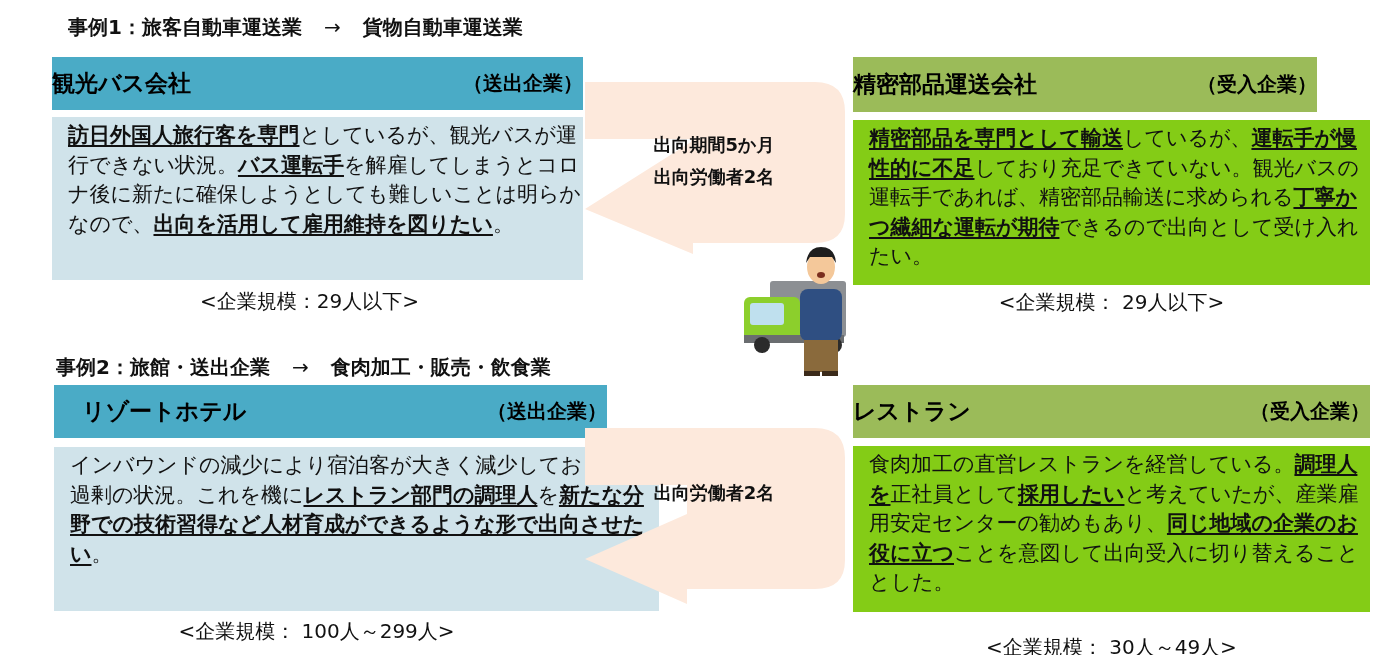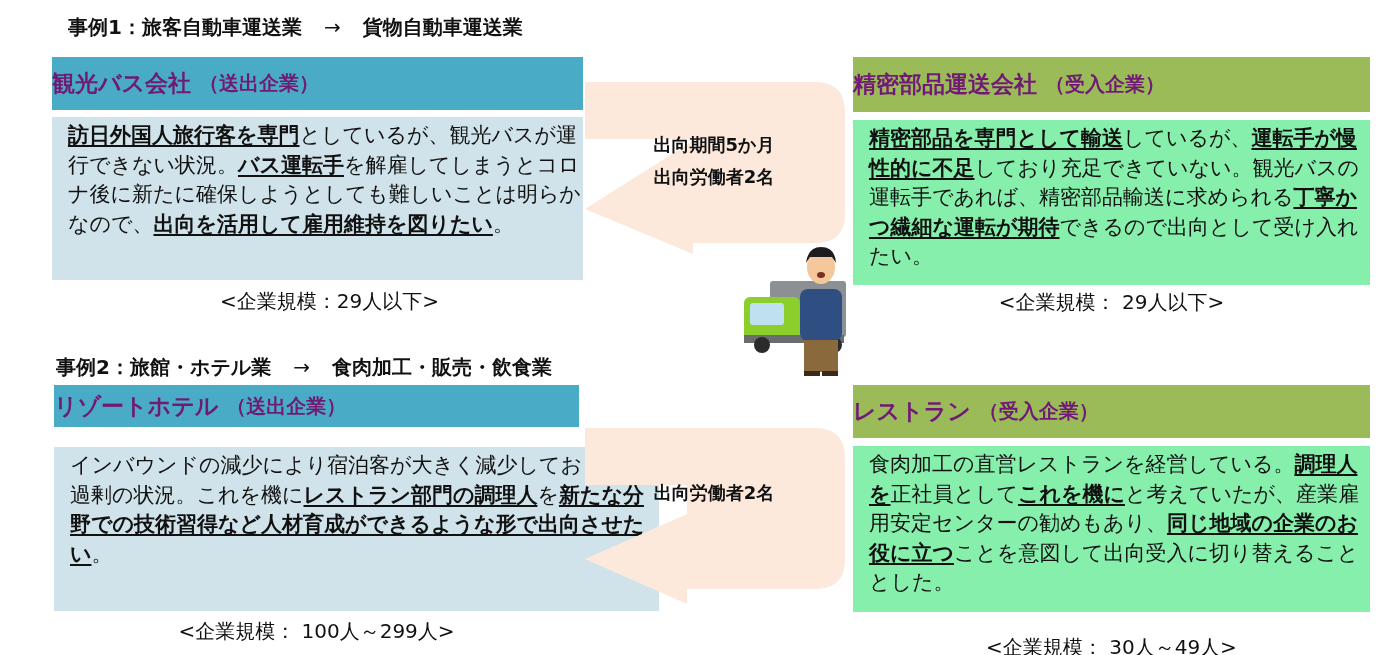--- a/index.html
+++ b/index.html
@@ -1,54 +1,54 @@
 <!DOCTYPE html>
 <html><head>
 <meta charset="utf-8">
 <style>
   html,body{margin:0;padding:0;background:#ffffff;}
   body{width:1400px;height:655px;position:relative;overflow:hidden;font-family:"DejaVu Sans","Liberation Sans",sans-serif;color:#111;}
   .case-title{position:absolute;font-weight:bold;font-size:20px;letter-spacing:0px;white-space:nowrap;}
   .case-title .arrow-sym{margin:0 22px;font-weight:normal;}
-  .hdr{position:absolute;color:#701a75;font-weight:bold;font-size:23px;display:flex;align-items:center;justify-content:flex-start;white-space:nowrap;}
+  .hdr{position:absolute;color:#000000;font-weight:bold;font-size:23px;display:flex;align-items:center;justify-content:space-between;white-space:nowrap;}
   .hdr .sub{font-size:20px;margin-left:8px;}
   .hdr.blue{background:#4aabc6;}
   .hdr.green{background:#9bbb59;}
   .body{position:absolute;font-size:21px;line-height:29.5px;padding:4px 0 0 16px;box-sizing:border-box;}
   .body.blue{background:#d0e3ea;}
-  .body.green{background:#86efac;}
+  .body.green{background:#84cc16;}
   .body b{font-weight:bold;text-decoration:underline;text-underline-offset:3px;text-decoration-thickness:2px;}
   .size{position:absolute;font-size:20px;text-align:center;white-space:nowrap;}
   .uarrow{position:absolute;}
   .arrow-text{position:absolute;font-weight:bold;font-size:18px;line-height:32px;text-align:center;white-space:nowrap;}
   .illust{position:absolute;}
 </style>
 </head>
 <body>
 
 <div class="case-title" style="left:56px;top:14px;margin-left:12px;">
   <span>事例1：旅客自動車運送業</span><span class="arrow-sym">→</span><span>貨物自動車運送業</span>
 </div>
 
 <div class="hdr blue" style="left:52px;top:57px;width:531px;height:53px;">
   <span>観光バス会社</span>
     <span class="sub">（送出企業）</span>
 </div>
 <div class="body blue" style="left:52px;top:117px;width:531px;height:163px;"><b>訪日外国人旅行客を専門</b><span>としているが、観光バスが運行できない状況。</span><b>バス運転手</b><span>を解雇してしまうとコロナ後に新たに確保しようとしても難しいことは明らかなので、</span><b>出向を活用して雇用維持を図りたい</b><span>。</span></div>
-<div class="size" style="left:64px;top:288px;width:531px;">&lt;企業規模：29人以下&gt;</div>
+<div class="size" style="left:44px;top:288px;width:531px;">&lt;企業規模：29人以下&gt;</div>
 
 <svg class="uarrow" style="left:583px;top:82px;" width="265" height="178" viewBox="0 0 265 178">
   <path d="M2,0 L232,0 Q262,0 262,30 L262,132 Q262,161 232,161 L110,161 L110,172 L2,127 L108,60 L108,57 L2,57 Z" fill="#fde9dc"></path>
 </svg>
 <div class="arrow-text" style="left:596px;top:129px;width:236px;">
   <div>出向期間5か月</div>
   <div>出向労働者2名</div>
 </div>
 
-<div class="hdr green" style="left:853px;top:57px;width:517px;height:55px;">
+<div class="hdr green" style="left:853px;top:57px;width:464px;height:55px;">
   <span>精密部品運送会社</span>
     <span class="sub">（受入企業）</span>
 </div>
 <div class="body green" style="left:853px;top:120px;width:517px;height:165px;"><b>精密部品を専門として輸送</b><span>しているが、</span><b>運転手が慢性的に不足</b><span>しており充足できていない。観光バスの運転手であれば、精密部品輸送に求められる</span><b>丁寧かつ繊細な運転が期待</b><span>できるので出向として受け入れたい。</span></div>
 <div class="size" style="left:853px;top:289px;width:517px;">&lt;企業規模： 29人以下&gt;</div>
 
 <svg class="illust" style="left:742px;top:245px;" width="118" height="132" viewBox="0 0 118 132">
   <rect x="28" y="36" width="76" height="56" rx="3" fill="#8c8f93"></rect>
   <rect x="2" y="52" width="56" height="46" rx="6" fill="#8ccf2c"></rect>
   <rect x="8" y="58" width="34" height="22" rx="3" fill="#bfe0ee"></rect>
@@ -58,35 +58,35 @@
   <rect x="58" y="44" width="42" height="52" rx="8" fill="#2f4f82"></rect>
   <rect x="62" y="95" width="34" height="32" fill="#8a6a3c"></rect>
   <rect x="62" y="126" width="16" height="5" fill="#3b2a1a"></rect>
   <rect x="80" y="126" width="16" height="5" fill="#3b2a1a"></rect>
   <ellipse cx="79" cy="22" rx="14" ry="17" fill="#f4c89a"></ellipse>
   <path d="M64,18 Q66,2 79,2 Q93,2 94,18 L90,12 L68,12 Z" fill="#1d1d1d"></path>
   <ellipse cx="79" cy="30" rx="4" ry="3" fill="#7a2e1e"></ellipse>
 </svg>
 
 <div class="case-title" style="left:56px;top:354px;">
-  <span>事例2：旅館・ホテル業</span><span class="arrow-sym">→</span><span>食肉加工・販売・飲食業</span>
+  <span>事例2：旅館・送出企業</span><span class="arrow-sym">→</span><span>食肉加工・販売・飲食業</span>
 </div>
 
-<div class="hdr blue" style="left:54px;top:385px;width:525px;height:42px;">
+<div class="hdr blue" style="left:54px;top:385px;width:525px;height:53px;padding-left:28px;">
   <span>リゾートホテル</span>
     <span class="sub">（送出企業）</span>
 </div>
 <div class="body blue" style="left:54px;top:447px;width:605px;height:164px;"><span>インバウンドの減少により宿泊客が大きく減少しており雇用過剰の状況。これを機に</span><b>レストラン部門の調理人</b><span>を</span><b>新たな分野での技術習得など人材育成ができるような形で出向させたい</b><span>。</span></div>
 <div class="size" style="left:54px;top:618px;width:525px;">&lt;企業規模： 100人～299人&gt;</div>
 
 <svg class="uarrow" style="left:583px;top:428px;" width="265" height="178" viewBox="0 0 265 178">
   <path d="M2,0 L232,0 Q262,0 262,30 L262,132 Q262,161 232,161 L104,161 L104,176 L2,131 L104,86 L104,57 L2,57 Z" fill="#fde9dc"></path>
 </svg>
 <div class="arrow-text" style="left:596px;top:477px;width:236px;">
   <div>出向労働者2名</div>
 </div>
 
 <div class="hdr green" style="left:853px;top:385px;width:517px;height:53px;">
   <span>レストラン</span>
     <span class="sub">（受入企業）</span>
 </div>
-<div class="body green" style="left:853px;top:446px;width:517px;height:166px;"><span>食肉加工の直営レストランを経営している。</span><b>調理人を</b><span>正社員として</span><b>これを機に</b><span>と考えていたが、産業雇用安定センターの勧めもあり、</span><b>同じ地域の企業のお役に立つ</b><span>ことを意図して出向受入に切り替えることとした。</span></div>
+<div class="body green" style="left:853px;top:446px;width:517px;height:166px;"><span>食肉加工の直営レストランを経営している。</span><b>調理人を</b><span>正社員として</span><b>採用したい</b><span>と考えていたが、産業雇用安定センターの勧めもあり、</span><b>同じ地域の企業のお役に立つ</b><span>ことを意図して出向受入に切り替えることとした。</span></div>
 <div class="size" style="left:853px;top:618px;width:517px;margin-top:16px;">&lt;企業規模： 30人～49人&gt;</div>
 
 </body></html>

